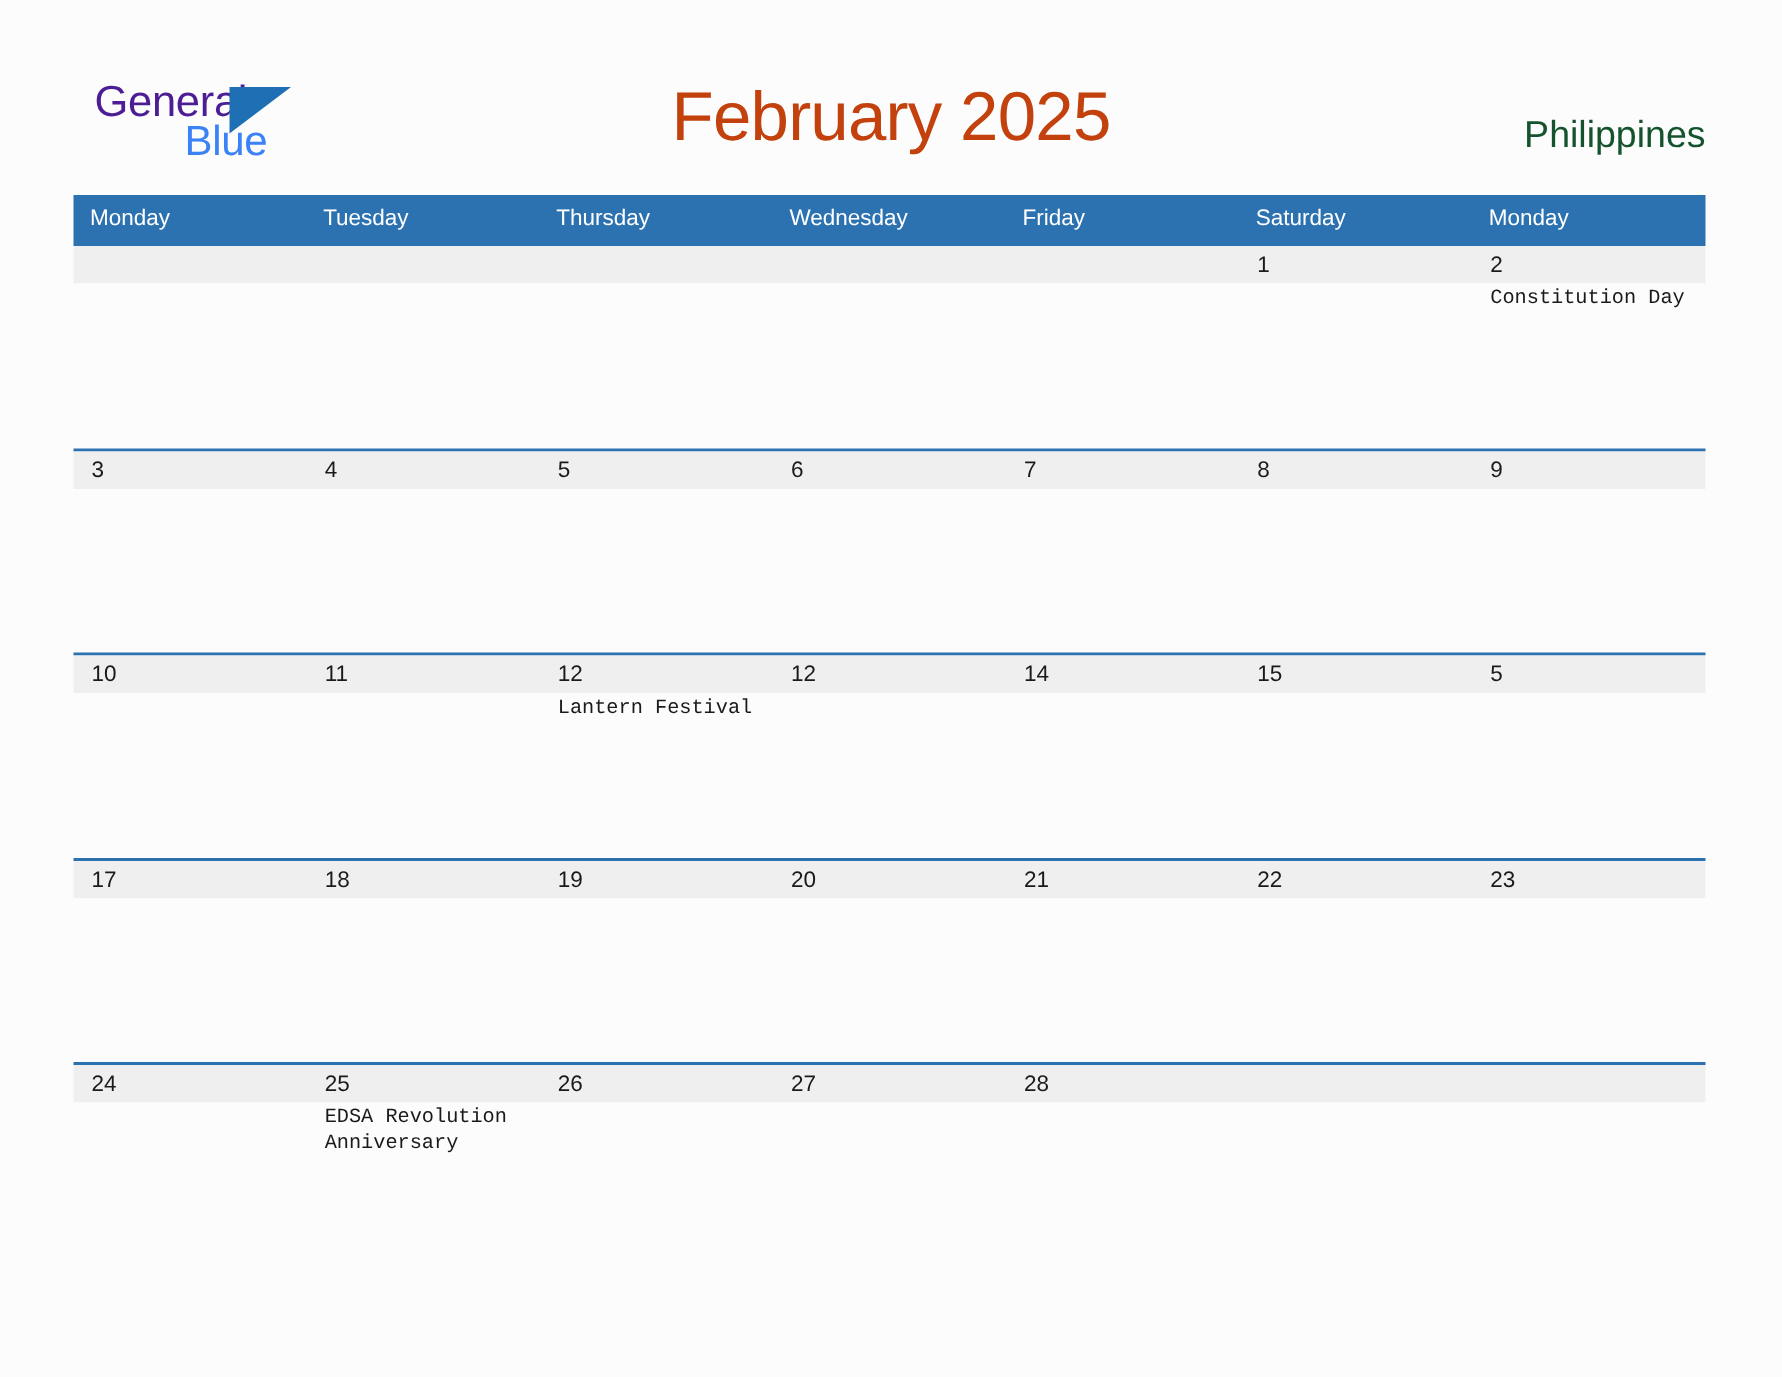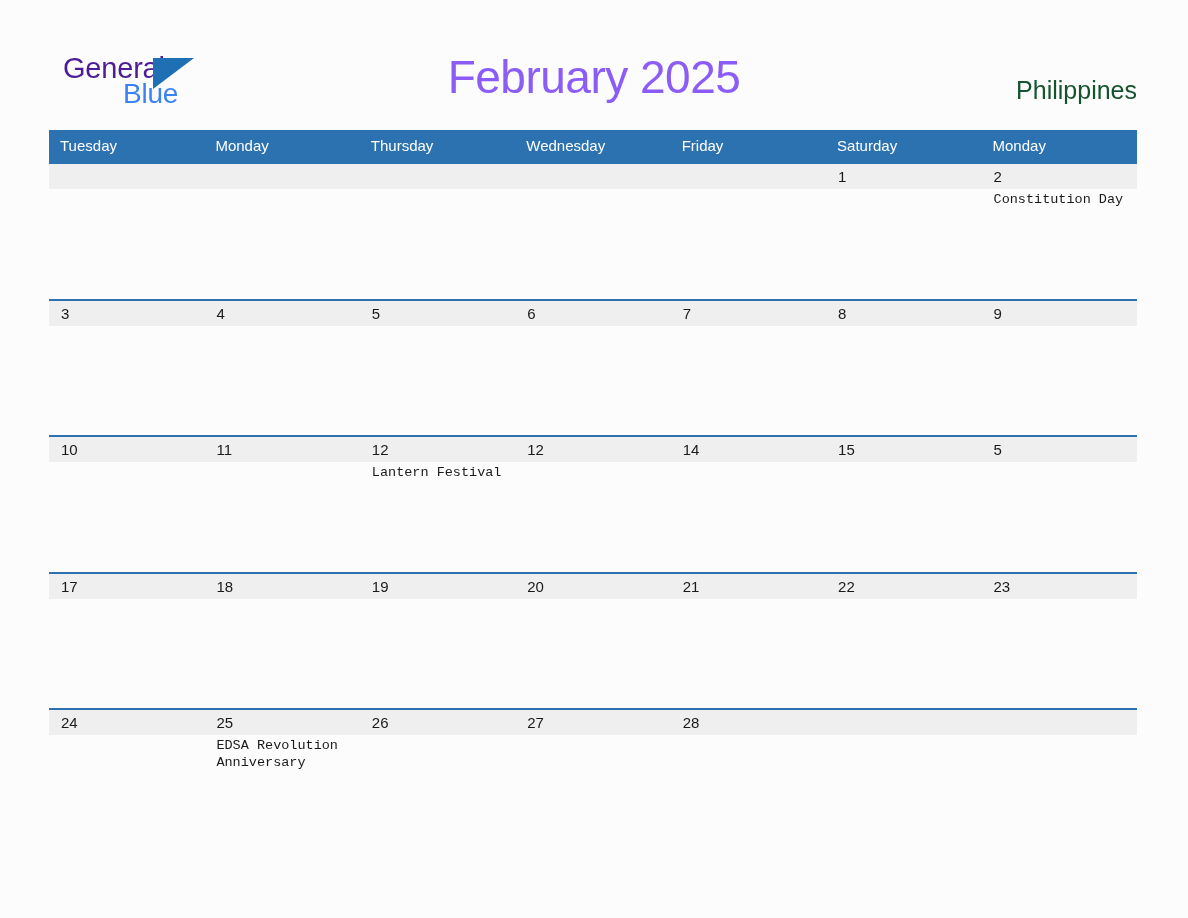--- a/index.html
+++ b/index.html
@@ -60,21 +60,21 @@
   }
 
   .month-title {
     position: absolute;
     left: 0;
     top: 50px;
     width: 1188px;
     text-align: center;
     font-size: 46px;
     font-weight: normal;
-    color: #8b5cf6;
+    color: #c2410c;
     line-height: 54px;
     letter-spacing: -0.5px;
   }
 
   .country-label {
     position: absolute;
     right: 51px;
     top: 75px;
     font-size: 25px;
     color: #14532d;
@@ -158,22 +158,22 @@
 
   <div class="month-title">February 2025</div>
 
   <div class="country-label">Philippines</div>
 
 </div>
 
 <div class="calendar">
 
   <div class="weekday-row">
+    <div class="weekday-cell">Monday</div>
     <div class="weekday-cell">Tuesday</div>
-    <div class="weekday-cell">Monday</div>
     <div class="weekday-cell">Thursday</div>
     <div class="weekday-cell">Wednesday</div>
     <div class="weekday-cell">Friday</div>
     <div class="weekday-cell">Saturday</div>
     <div class="weekday-cell">Monday</div>
   </div>
 
   <div class="week-row">
     <div class="daynum-band">
       <div class="daynum-cell"></div>

